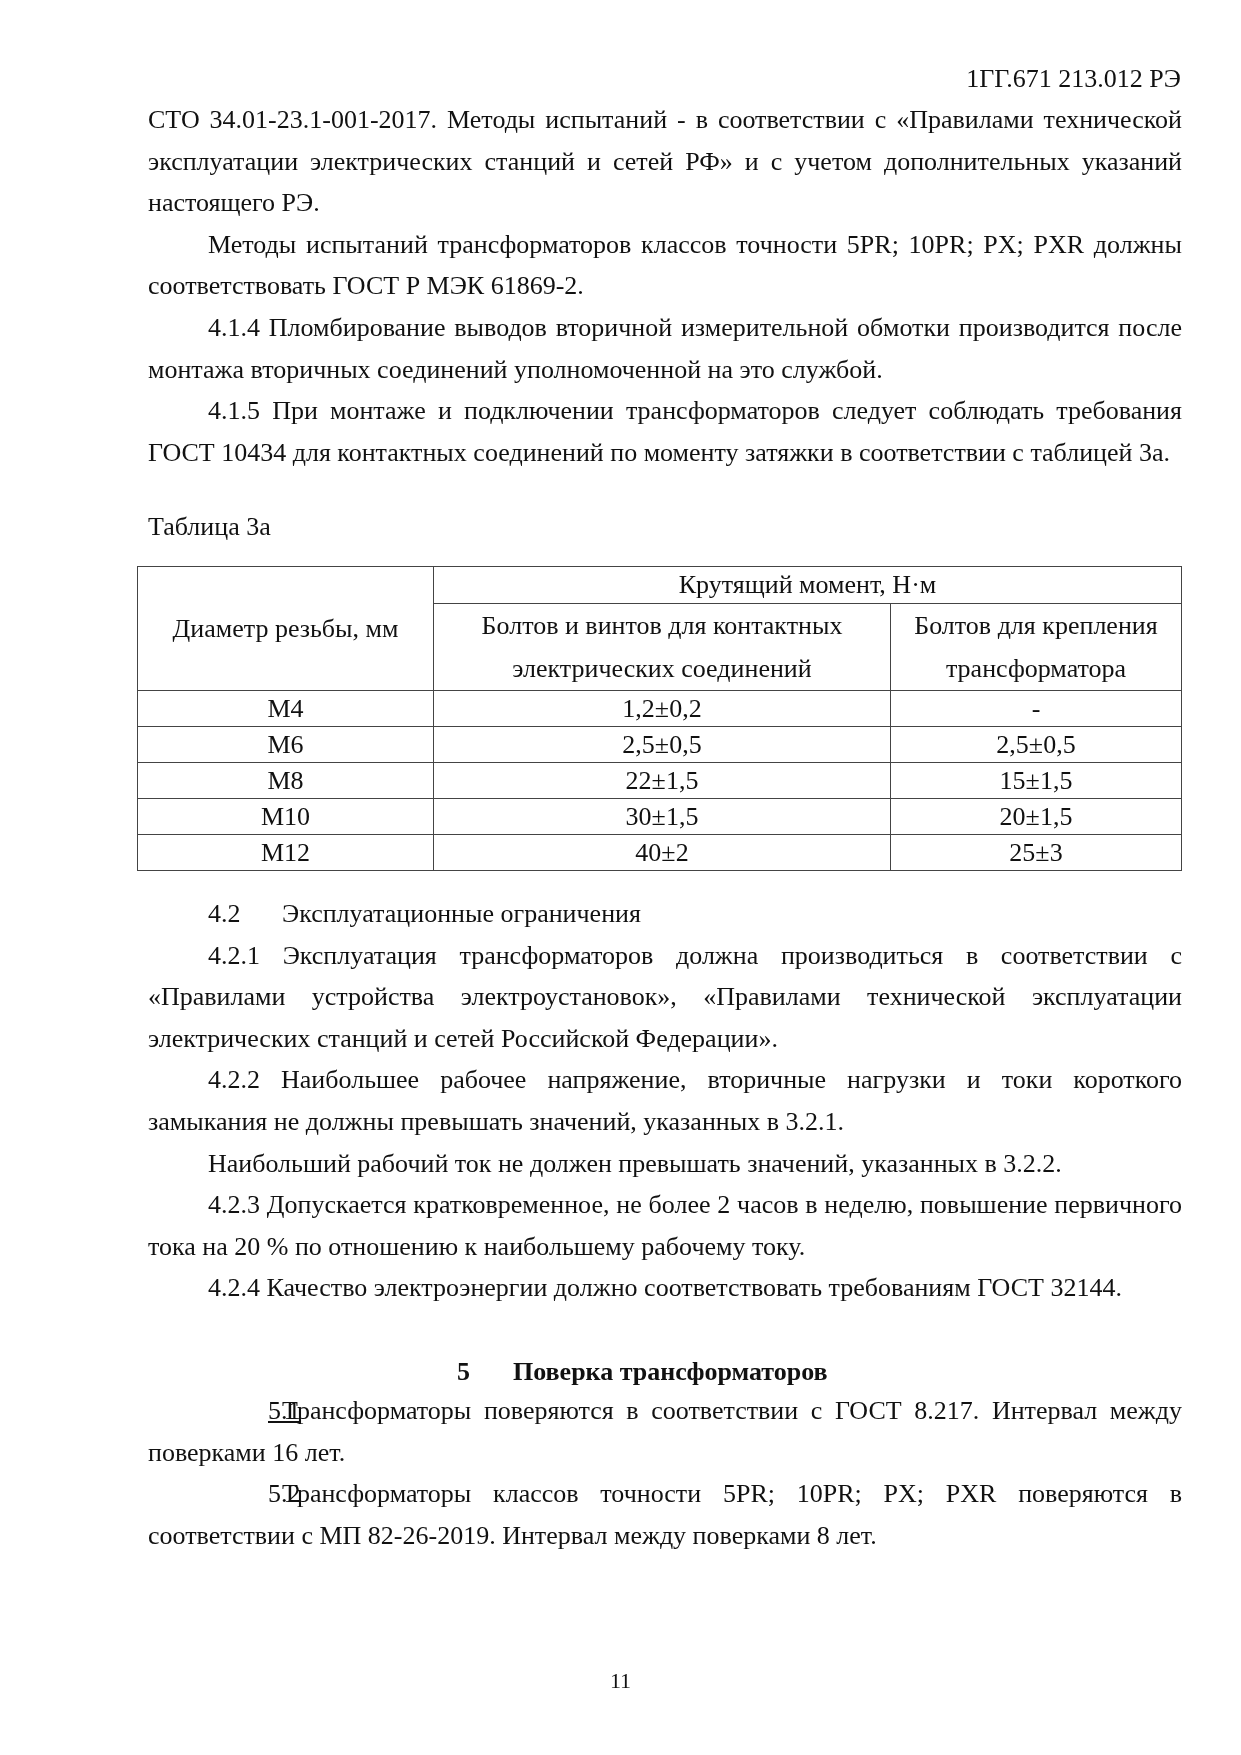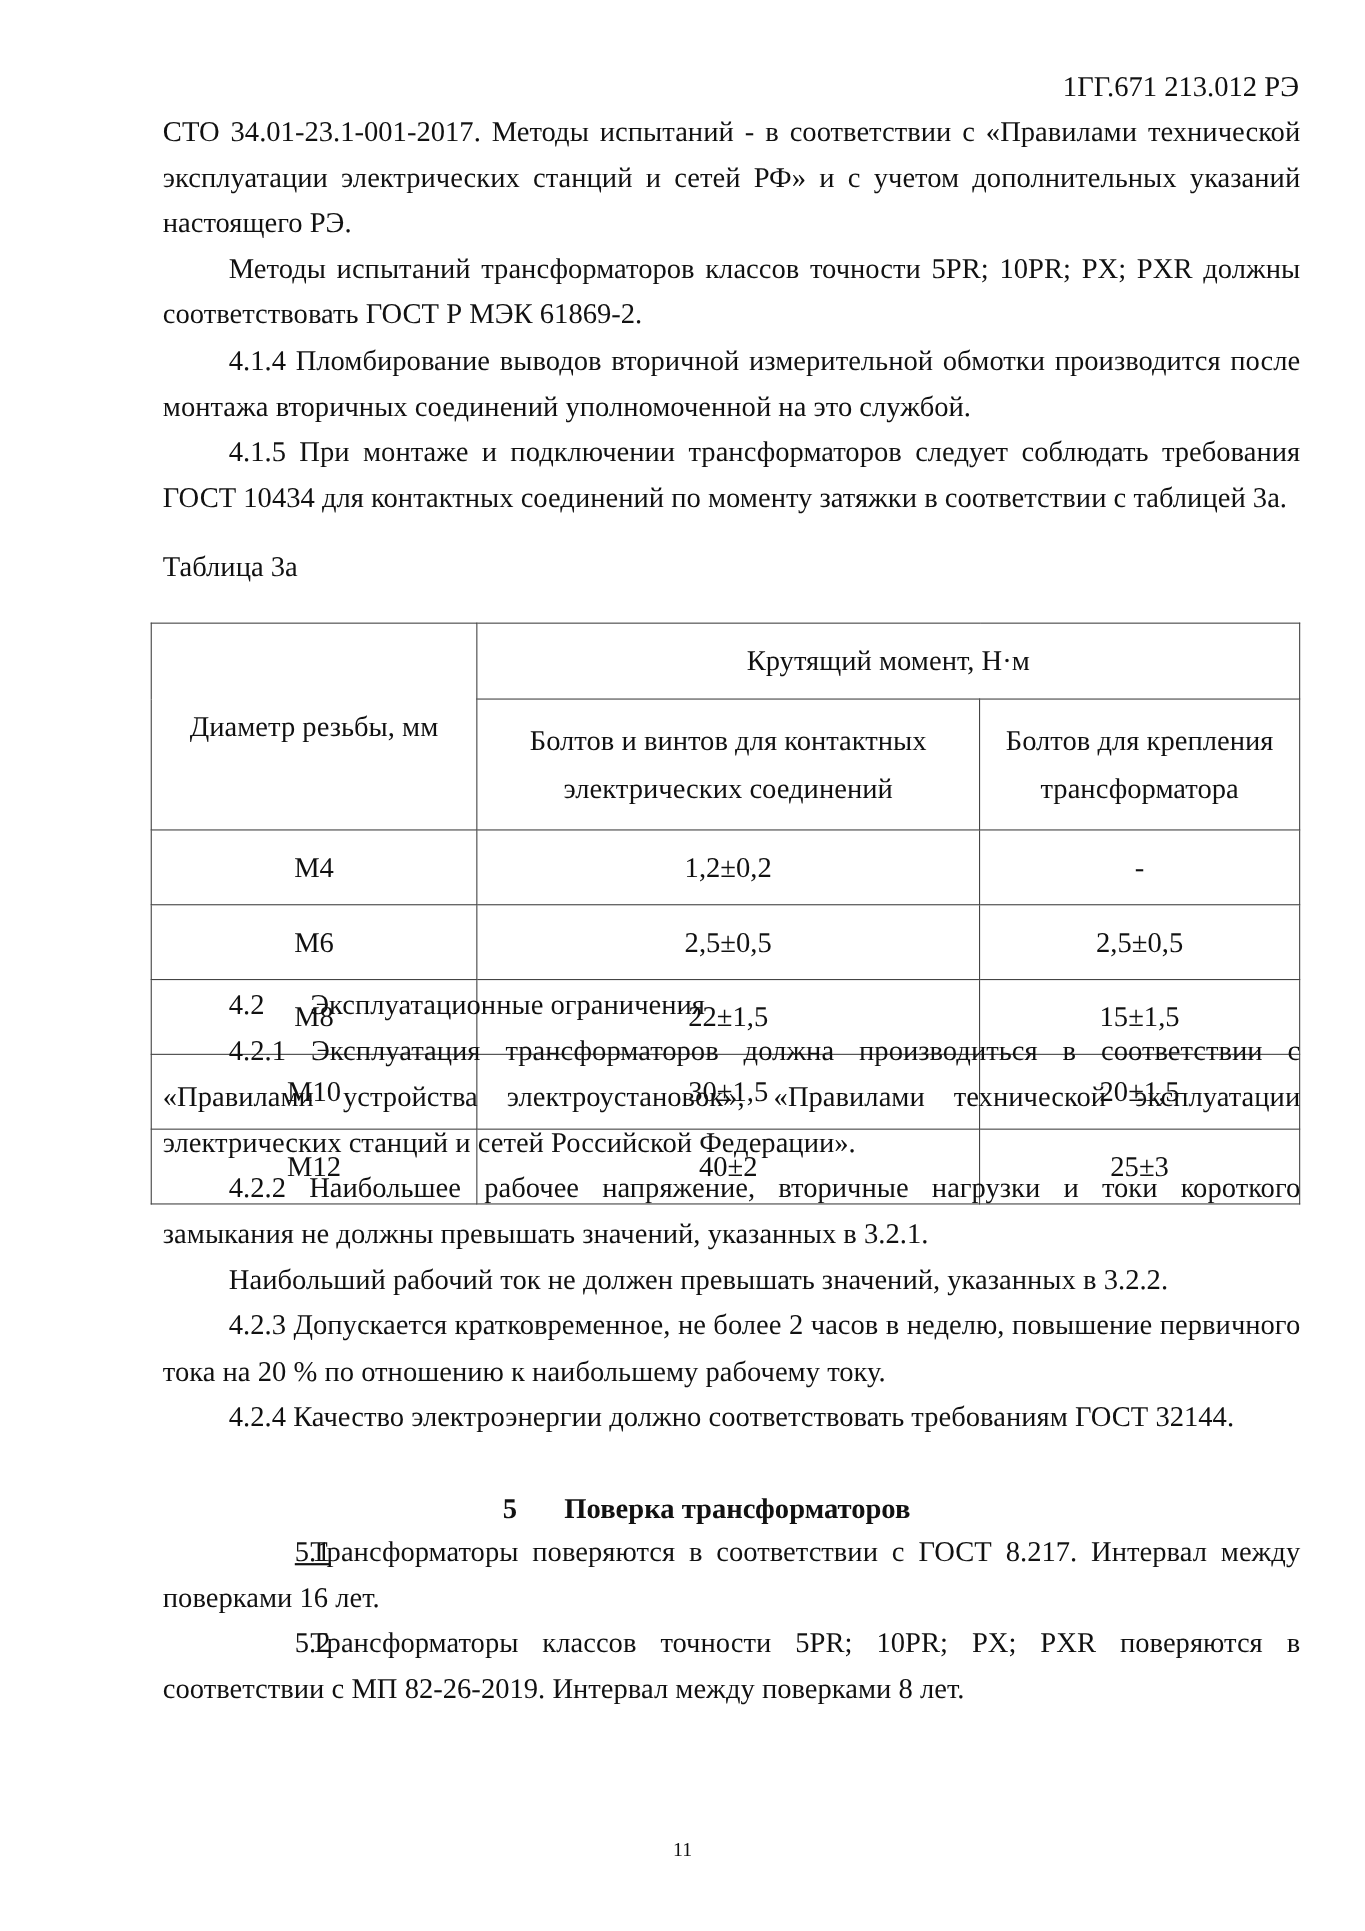--- a/index.html
+++ b/index.html
@@ -4,34 +4,34 @@
 <style>
   html, body { margin: 0; padding: 0; background: #ffffff; }
   body { width: 1241px; height: 1755px; position: relative; overflow: hidden;
          font-family: "Liberation Serif", "DejaVu Serif", serif; color: #111; }
   .page { position: absolute; left: 0; top: 0; width: 1241px; height: 1755px; background: #fff; }
   .doc-code { position: absolute; top: 64px; right: 60px; font-size: 26px; line-height: 30px; white-space: nowrap; }
   .text { position: absolute; left: 148px; width: 1034px; font-size: 26px; line-height: 41.6px; }
   .p { margin: 0; text-align: justify; text-align-last: left; }
   .ind { text-indent: 60px; }
   .tab { display: inline-block; }
-  .caption { position: absolute; left: 148px; top: 495px; font-size: 26px; line-height: 41.6px; }
+  .caption { position: absolute; left: 148px; top: 506px; font-size: 26px; line-height: 41.6px; }
   table.torque { position: absolute; left: 137px; top: 566px; width: 1045px; border-collapse: collapse;
                  font-size: 26px; line-height: 30px; }
-  table.torque td, table.torque th { border: 1.5px solid #444; text-align: center; font-weight: normal; padding: 16px 4px; }
+  table.torque td, table.torque th { border: 1.5px solid #444; text-align: center; font-weight: normal; padding: 0 4px; }
   table.torque th.c1 { width: 287px; }
   table.torque th.c2 { width: 448px; }
   table.torque tr.h1 th { height: 36px; }
   table.torque tr.h2 th { height: 66px; line-height: 43px; }
   table.torque tbody td { height: 35px; line-height: 33px; }
   .block2 { top: 893px; }
   .heading { position: absolute; left: 457px; top: 1354px; font-size: 26px; font-weight: bold; line-height: 36px; white-space: nowrap; }
   .heading .num { display: inline-block; width: 56px; }
   .block3 { top: 1390px; }
-  .page-num { position: absolute; left: 0; width: 1241px; top: 1666px; text-align: center; font-size: 18px; line-height: 30px; }
+  .page-num { position: absolute; left: 0; width: 1241px; top: 1666px; text-align: center; font-size: 22px; line-height: 30px; }
 </style>
 </head>
 <body>
 
 <div class="page">
 
   <div class="doc-code">1ГГ.671 213.012 РЭ</div>
 
   <div class="text" style="top:99px;">
     <p class="p">СТО 34.01-23.1-001-2017. Методы испытаний - в соответствии с «Правилами технической эксплуатации электрических станций и сетей РФ» и с учетом дополнительных указаний настоящего РЭ.</p>

